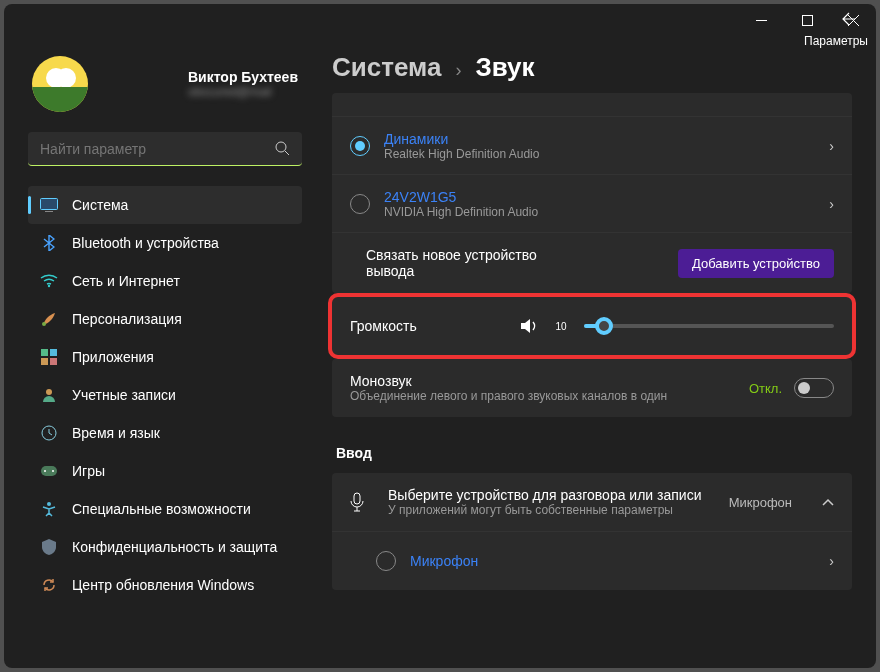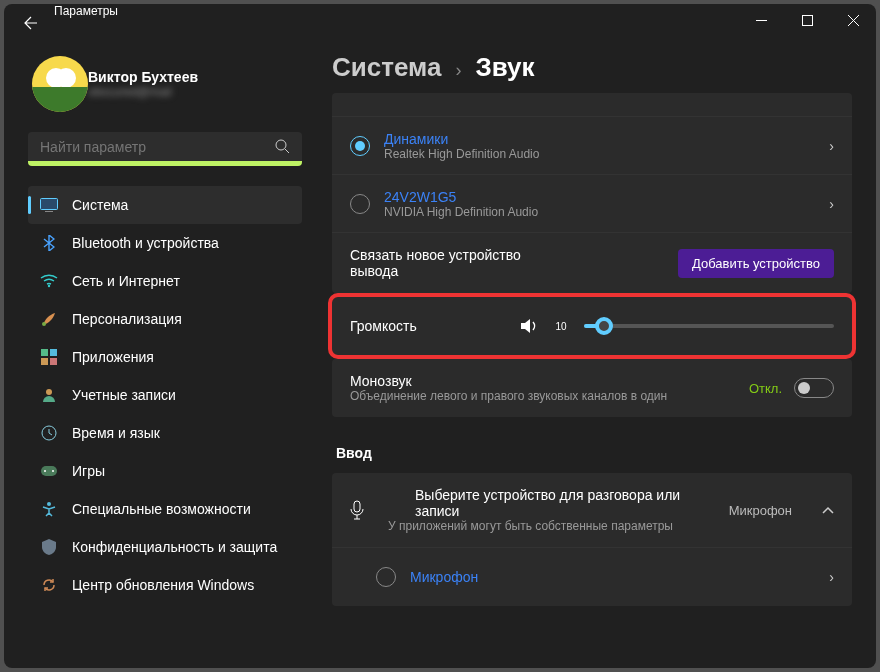--- a/index.html
+++ b/index.html
@@ -1,32 +1,32 @@
 <!DOCTYPE html>
 <html><head>
 <meta charset="utf-8">
 <style>
   * { box-sizing: border-box; margin: 0; padding: 0; font-family: "Segoe UI", Arial, sans-serif; }
   body { background: #505050; width: 880px; height: 672px; overflow: hidden; }
   .window { width: 872px; height: 664px; margin: 4px; background: #202020; border-radius: 8px; position: relative; overflow: hidden; }
-  .titlebar { height: 44px; display: flex; align-items: flex-start; padding: 0 8px; }
+  .titlebar { height: 44px; display: flex; align-items: flex-end; padding: 0 8px; flex-direction: column; }
   .back-btn { width: 38px; height: 38px; display: flex; align-items: center; justify-content: center; color: #fff; cursor: pointer; }
   .app-title { color: #fff; font-size: 12px; margin-left: 4px; }
   .winctrl { position: absolute; right: 0; top: 0; display: flex; }
   .winctrl div { width: 46px; height: 32px; display: flex; align-items: center; justify-content: center; color: #fff; cursor: pointer; }
   .body { display: flex; height: calc(100% - 44px); }
   .sidebar { width: 310px; padding: 0 12px 0 24px; overflow-y: auto; }
   .sidebar::-webkit-scrollbar { width: 0; }
-  .profile { display: flex; align-items: center; gap: 0; padding: 8px 4px 20px 4px; }
+  .profile { display: flex; align-items: center; gap: 0; padding: 8px 4px 20px 4px; justify-content: space-between; }
   .avatar { width: 56px; height: 56px; border-radius: 50%; background: radial-gradient(circle at 50% 40%, #f7d94c 0 35%, #f7d94c 35%), #6a9c3a; position: relative; overflow: hidden; }
   .avatar::after { content:""; position:absolute; inset:0; background: linear-gradient(180deg, transparent 55%, #3d7a2b 55%); }
   .avatar::before { content:""; position:absolute; width:20px; height:20px; border-radius:50%; background:#fff; left:14px; top:12px; box-shadow: 10px 0 0 #fff; }
   .profile-info .name { color: #fff; font-size: 14px; font-weight: 600; }
   .profile-info .email { color: #888; font-size: 12px; filter: blur(3px); }
-  .search { display: flex; align-items: center; background: #2d2d2d; border-radius: 4px; border-bottom: 5px solid #bef264; height: 34px; padding: 0 12px; margin-bottom: 20px; }
+  .search { display: flex; align-items: center; background: #2d2d2d; border-radius: 4px; border-bottom: 1px solid #bef264; height: 34px; padding: 0 12px; margin-bottom: 20px; }
   .search input { flex: 1; background: transparent; border: none; outline: none; color: #ccc; font-size: 14px; }
   .search .icon { color: #ccc; }
   .nav-item { display: flex; align-items: center; gap: 14px; height: 38px; padding: 0 12px; border-radius: 4px; color: #fff; font-size: 14px; cursor: pointer; position: relative; }
   .nav-item.selected { background: #2d2d2d; }
   .nav-item.selected::before { content:""; position:absolute; left:0; top:10px; bottom:10px; width:3px; background:#60cdff; border-radius:2px; }
   .nav-icon { width: 18px; height: 18px; display: flex; align-items: center; justify-content: center; font-size: 15px; }
   .main { flex: 1; padding: 0 24px 0 18px; overflow-y: auto; position: relative; }
   .main::-webkit-scrollbar { width: 4px; }
   .main::-webkit-scrollbar-thumb { background: #555; border-radius: 2px; }
   .breadcrumb { display: flex; align-items: baseline; gap: 14px; color: #fff; padding: 4px 0 10px 0; }
@@ -38,21 +38,21 @@
   .row:last-child { border-bottom: none; }
   .row.clipped-top { padding-top: 0; min-height: 24px; border-bottom: 1px solid #333;}
   .radio { width: 20px; height: 20px; border: 1px solid #888; border-radius: 50%; flex-shrink: 0; margin-right: 14px; position: relative; }
   .radio.checked { border-color: #60cdff; }
   .radio.checked::after { content:""; position:absolute; inset:4px; background:#60cdff; border-radius:50%; }
   .dev-info { flex: 1; }
   .dev-title { color: #3b82f6; font-size: 14px; }
   .dev-sub { color: #999; font-size: 12px; }
   .row-arrow { color: #ccc; font-size: 14px; }
   .add-dev-row { display:flex; align-items:center; justify-content:space-between; padding: 14px 18px; }
-  .add-dev-row .lbl { color:#fff; font-size:14px; max-width: 220px; }
+  .add-dev-row .lbl { color:#fff; font-size:14px; max-width: 220px; margin-left: 16px; }
   .btn { background:#4c1d95; color:#fff; border:none; border-radius:4px; padding:7px 14px; font-size:13px; cursor:pointer; }
   .volume-card { position: relative; margin-top: 4px; }
   .volume-card .row { padding: 16px 18px; }
   .hl { position:absolute; inset:-4px; border:4px solid #e33; border-radius:10px; pointer-events:none; }
   .vol-label { color:#fff; font-size:14px; flex: 0 0 160px; }
   .vol-icon { color:#fff; margin: 0 10px; }
   .vol-num { color:#fff; font-size:10px; width: 26px; text-align:center; }
   .slider { flex:1; height:4px; background:#555; border-radius:2px; margin-left:10px; position:relative; cursor:pointer; }
   .slider .fill { position:absolute; left:0; top:0; bottom:0; width:8%; background:#60cdff; border-radius:2px; }
   .slider .thumb { position:absolute; top:50%; left:8%; transform:translate(-50%,-50%); width:18px; height:18px; border-radius:50%; background:#454545; border:4px solid #60cdff; box-sizing:border-box;}
@@ -60,21 +60,21 @@
   .mono-text { flex:1; }
   .mono-text .t { color:#fff; font-size:14px; }
   .mono-text .s { color:#999; font-size:12px; max-width: 330px; }
   .toggle-lbl { color:#84cc16; font-size:13px; margin-right:12px; }
   .toggle { width:40px; height:20px; border:1px solid #888; border-radius:10px; position:relative; cursor:pointer; }
   .toggle::after { content:""; position:absolute; width:12px; height:12px; border-radius:50%; background:#ccc; left:3px; top:3px; }
   .section-header { color:#fff; font-size:14px; font-weight:700; padding: 24px 4px 12px 4px; }
   .input-row { display:flex; align-items:center; padding:14px 18px; gap:16px; }
   .mic-icon { width:22px; text-align:center; color:#fff; font-size:16px;}
   .input-text { flex:1; }
-  .input-text .t { color:#fff; font-size:14px;margin-left:27px; }
+  .input-text .t { color:#fff; font-size:14px; }
   .input-text .s { color:#999; font-size:12px; }
   .input-val { color:#bbb; font-size:13px; }
   .chev-up { color:#ccc; margin-left:14px; }
   .cut { color:#888; font-size:12px; padding: 0 44px 2px;}
   svg { display:block; }
 </style>
 </head>
 <body>
 
 <div class="window">

